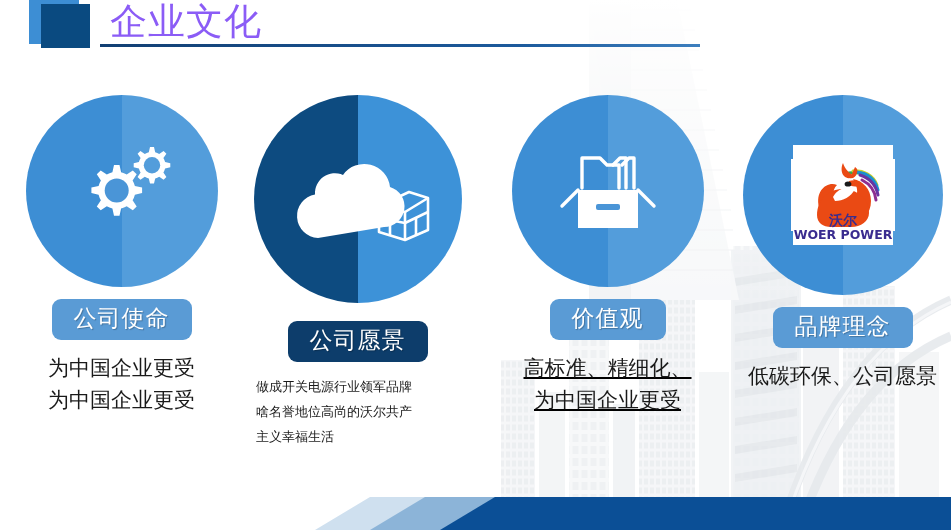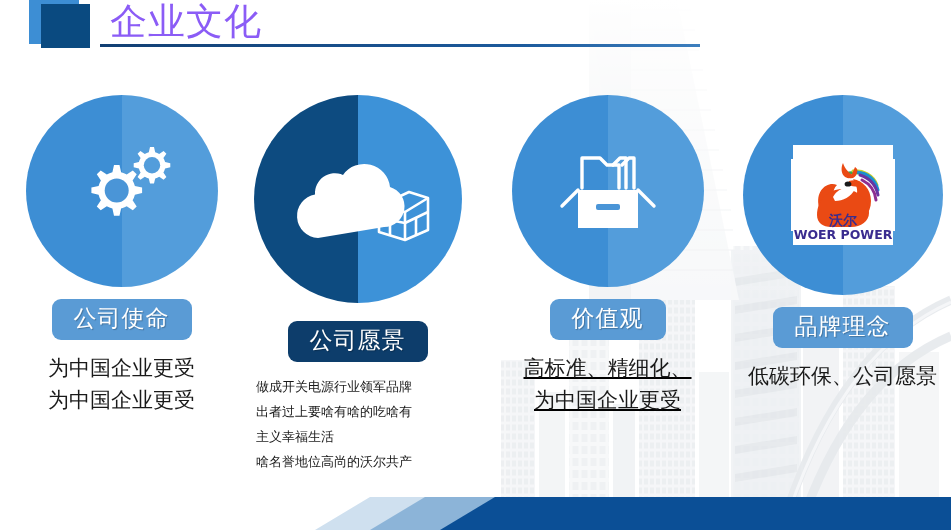--- a/index.html
+++ b/index.html
@@ -199,23 +199,22 @@
             <line x1="133" y1="71" x2="133" y2="90"></line>
           </g>
         </svg>
       </span>
     </div>
     <div class="badge-wrap-2">
       <span class="badge badge-dark">公司愿景</span>
     </div>
     <div class="body-text small">
       <div>做成开关电源行业领军品牌</div>
-      <div>出者过上要啥有啥的吃啥有</div>
+      <div>啥名誉地位高尚的沃尔共产</div>
       <div>主义幸福生活</div>
-      <div>啥名誉地位高尚的沃尔共产</div>
     </div>
   </div>
 
   <div class="col col-3">
     <div class="circle c-light">
       <span>
         <svg width="104" height="86" viewBox="0 0 104 86">
           <g fill="none" stroke="#ffffff" stroke-width="3.4" stroke-linejoin="round" stroke-linecap="round">
             <path d="M26 40 V10 h18 l7 7 h12 v23"></path>
             <path d="M57 17 l7 -7 h6 l0 30"></path>

